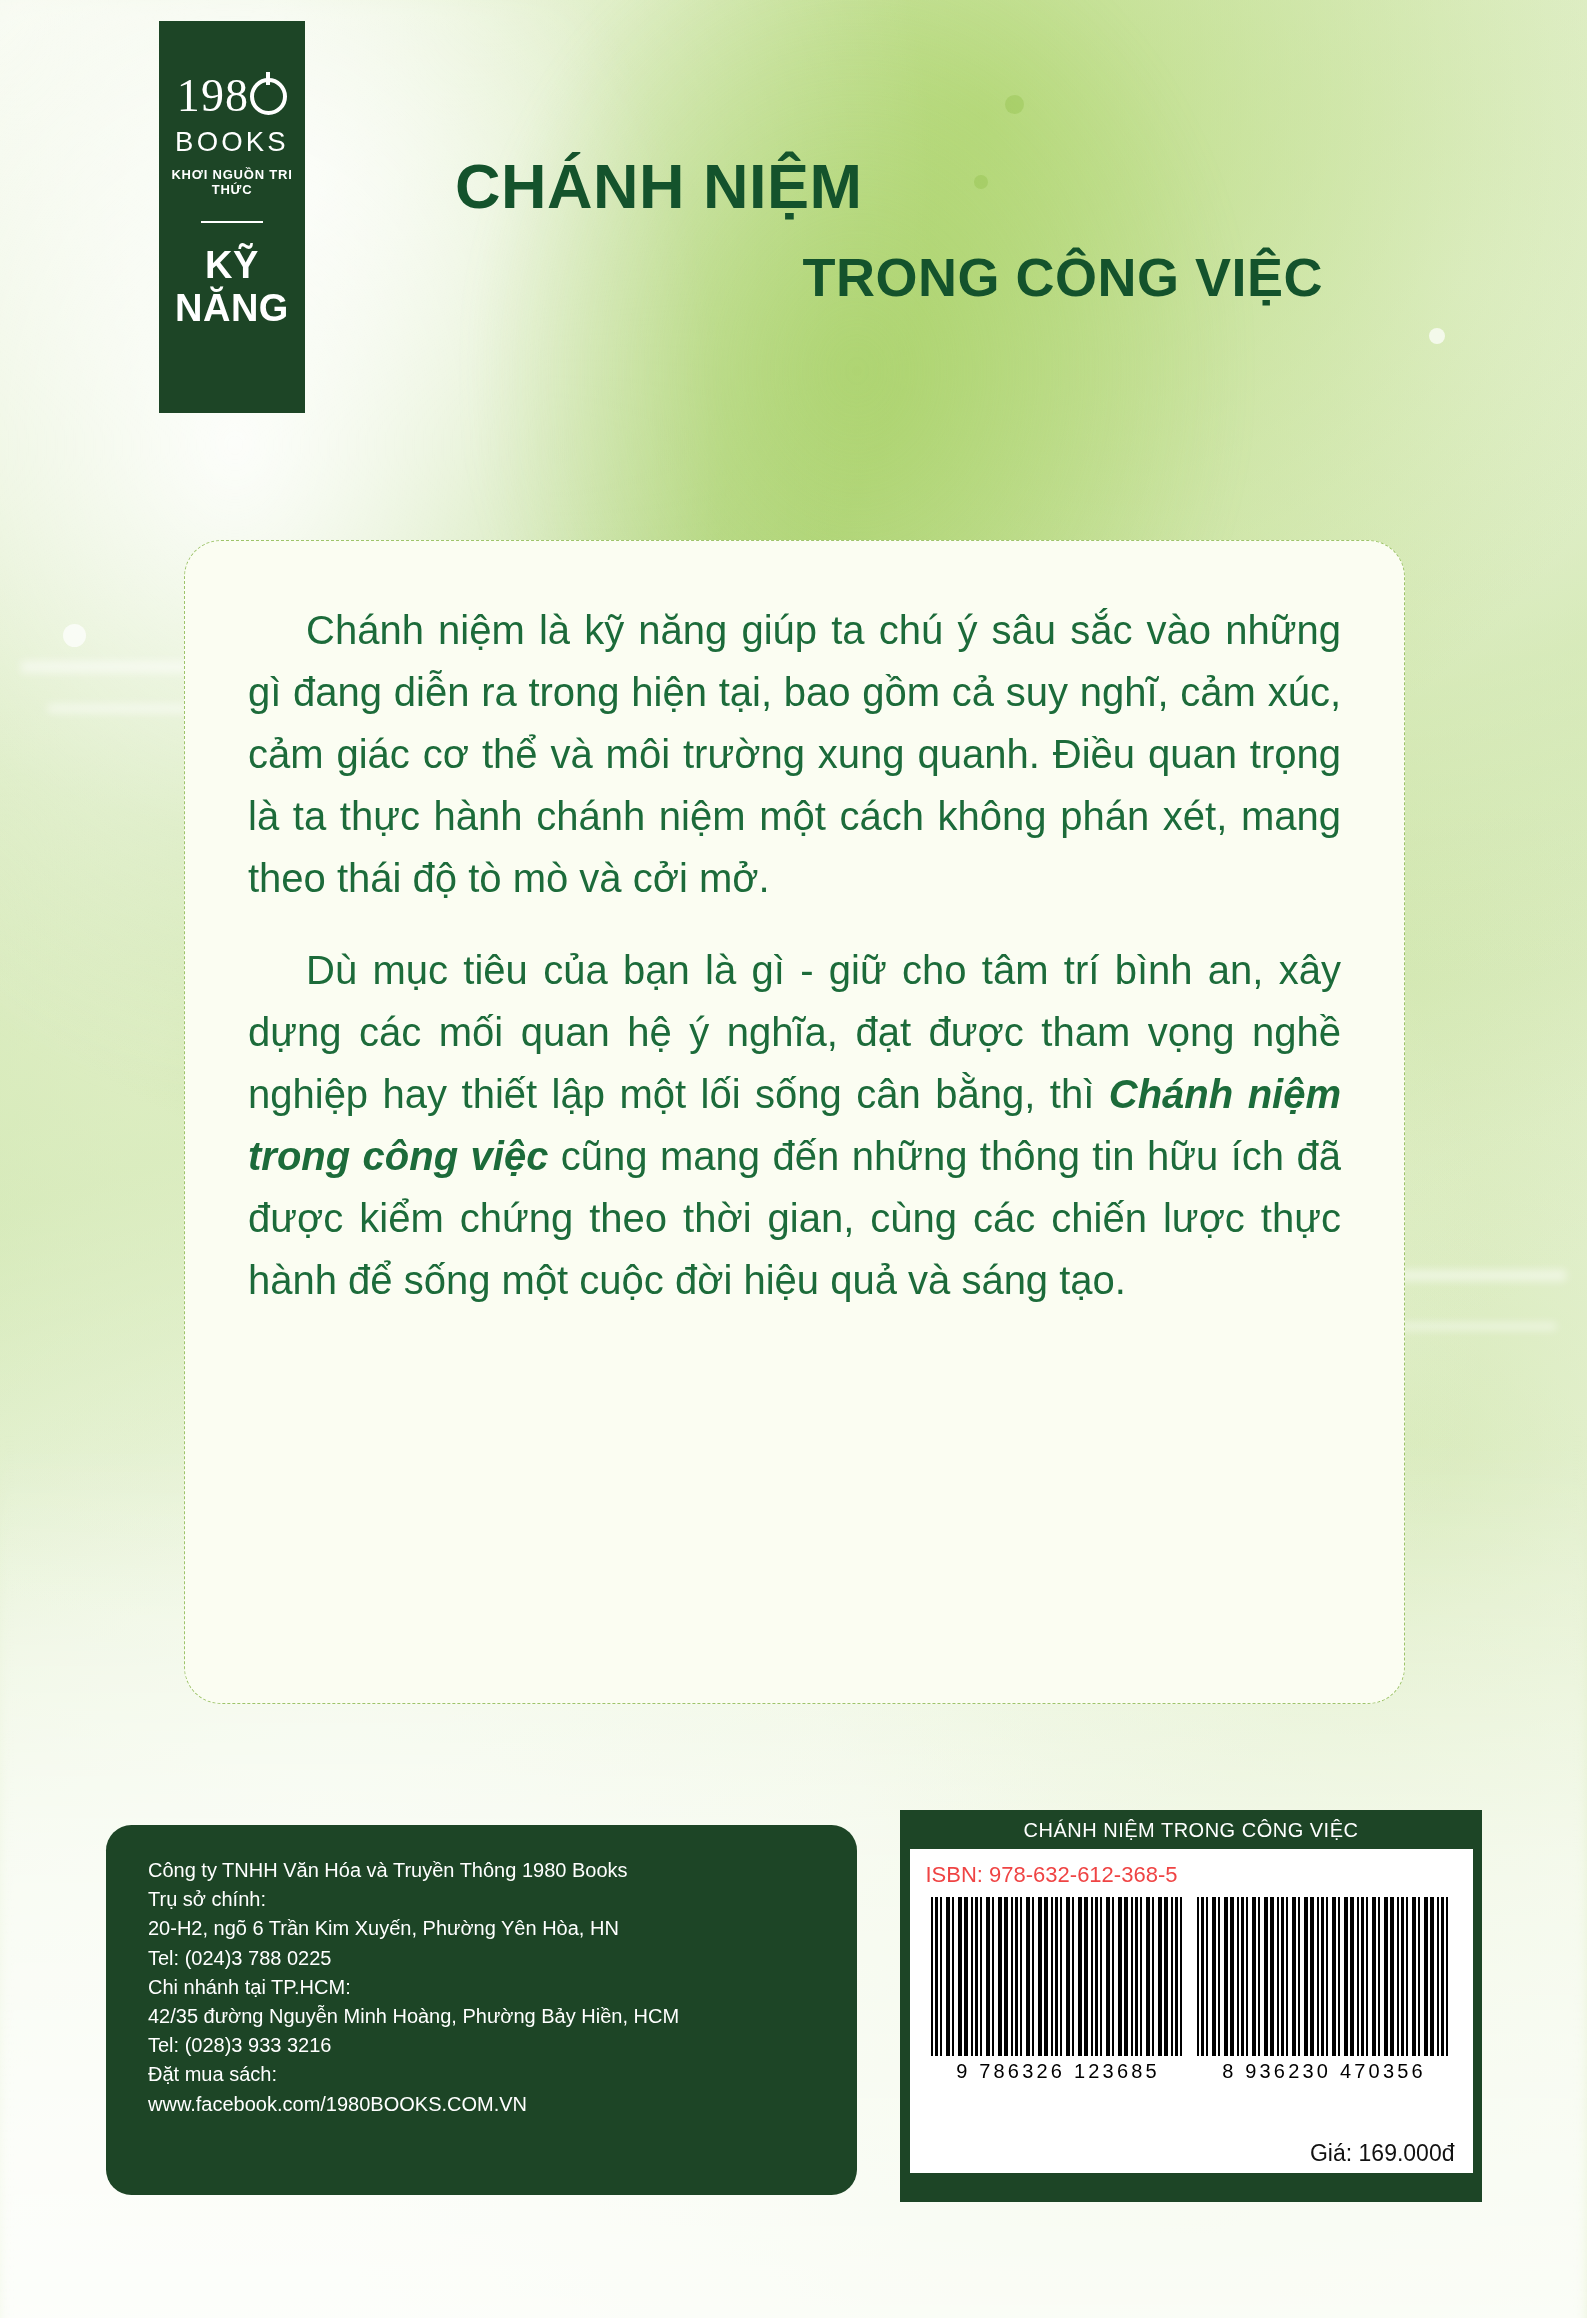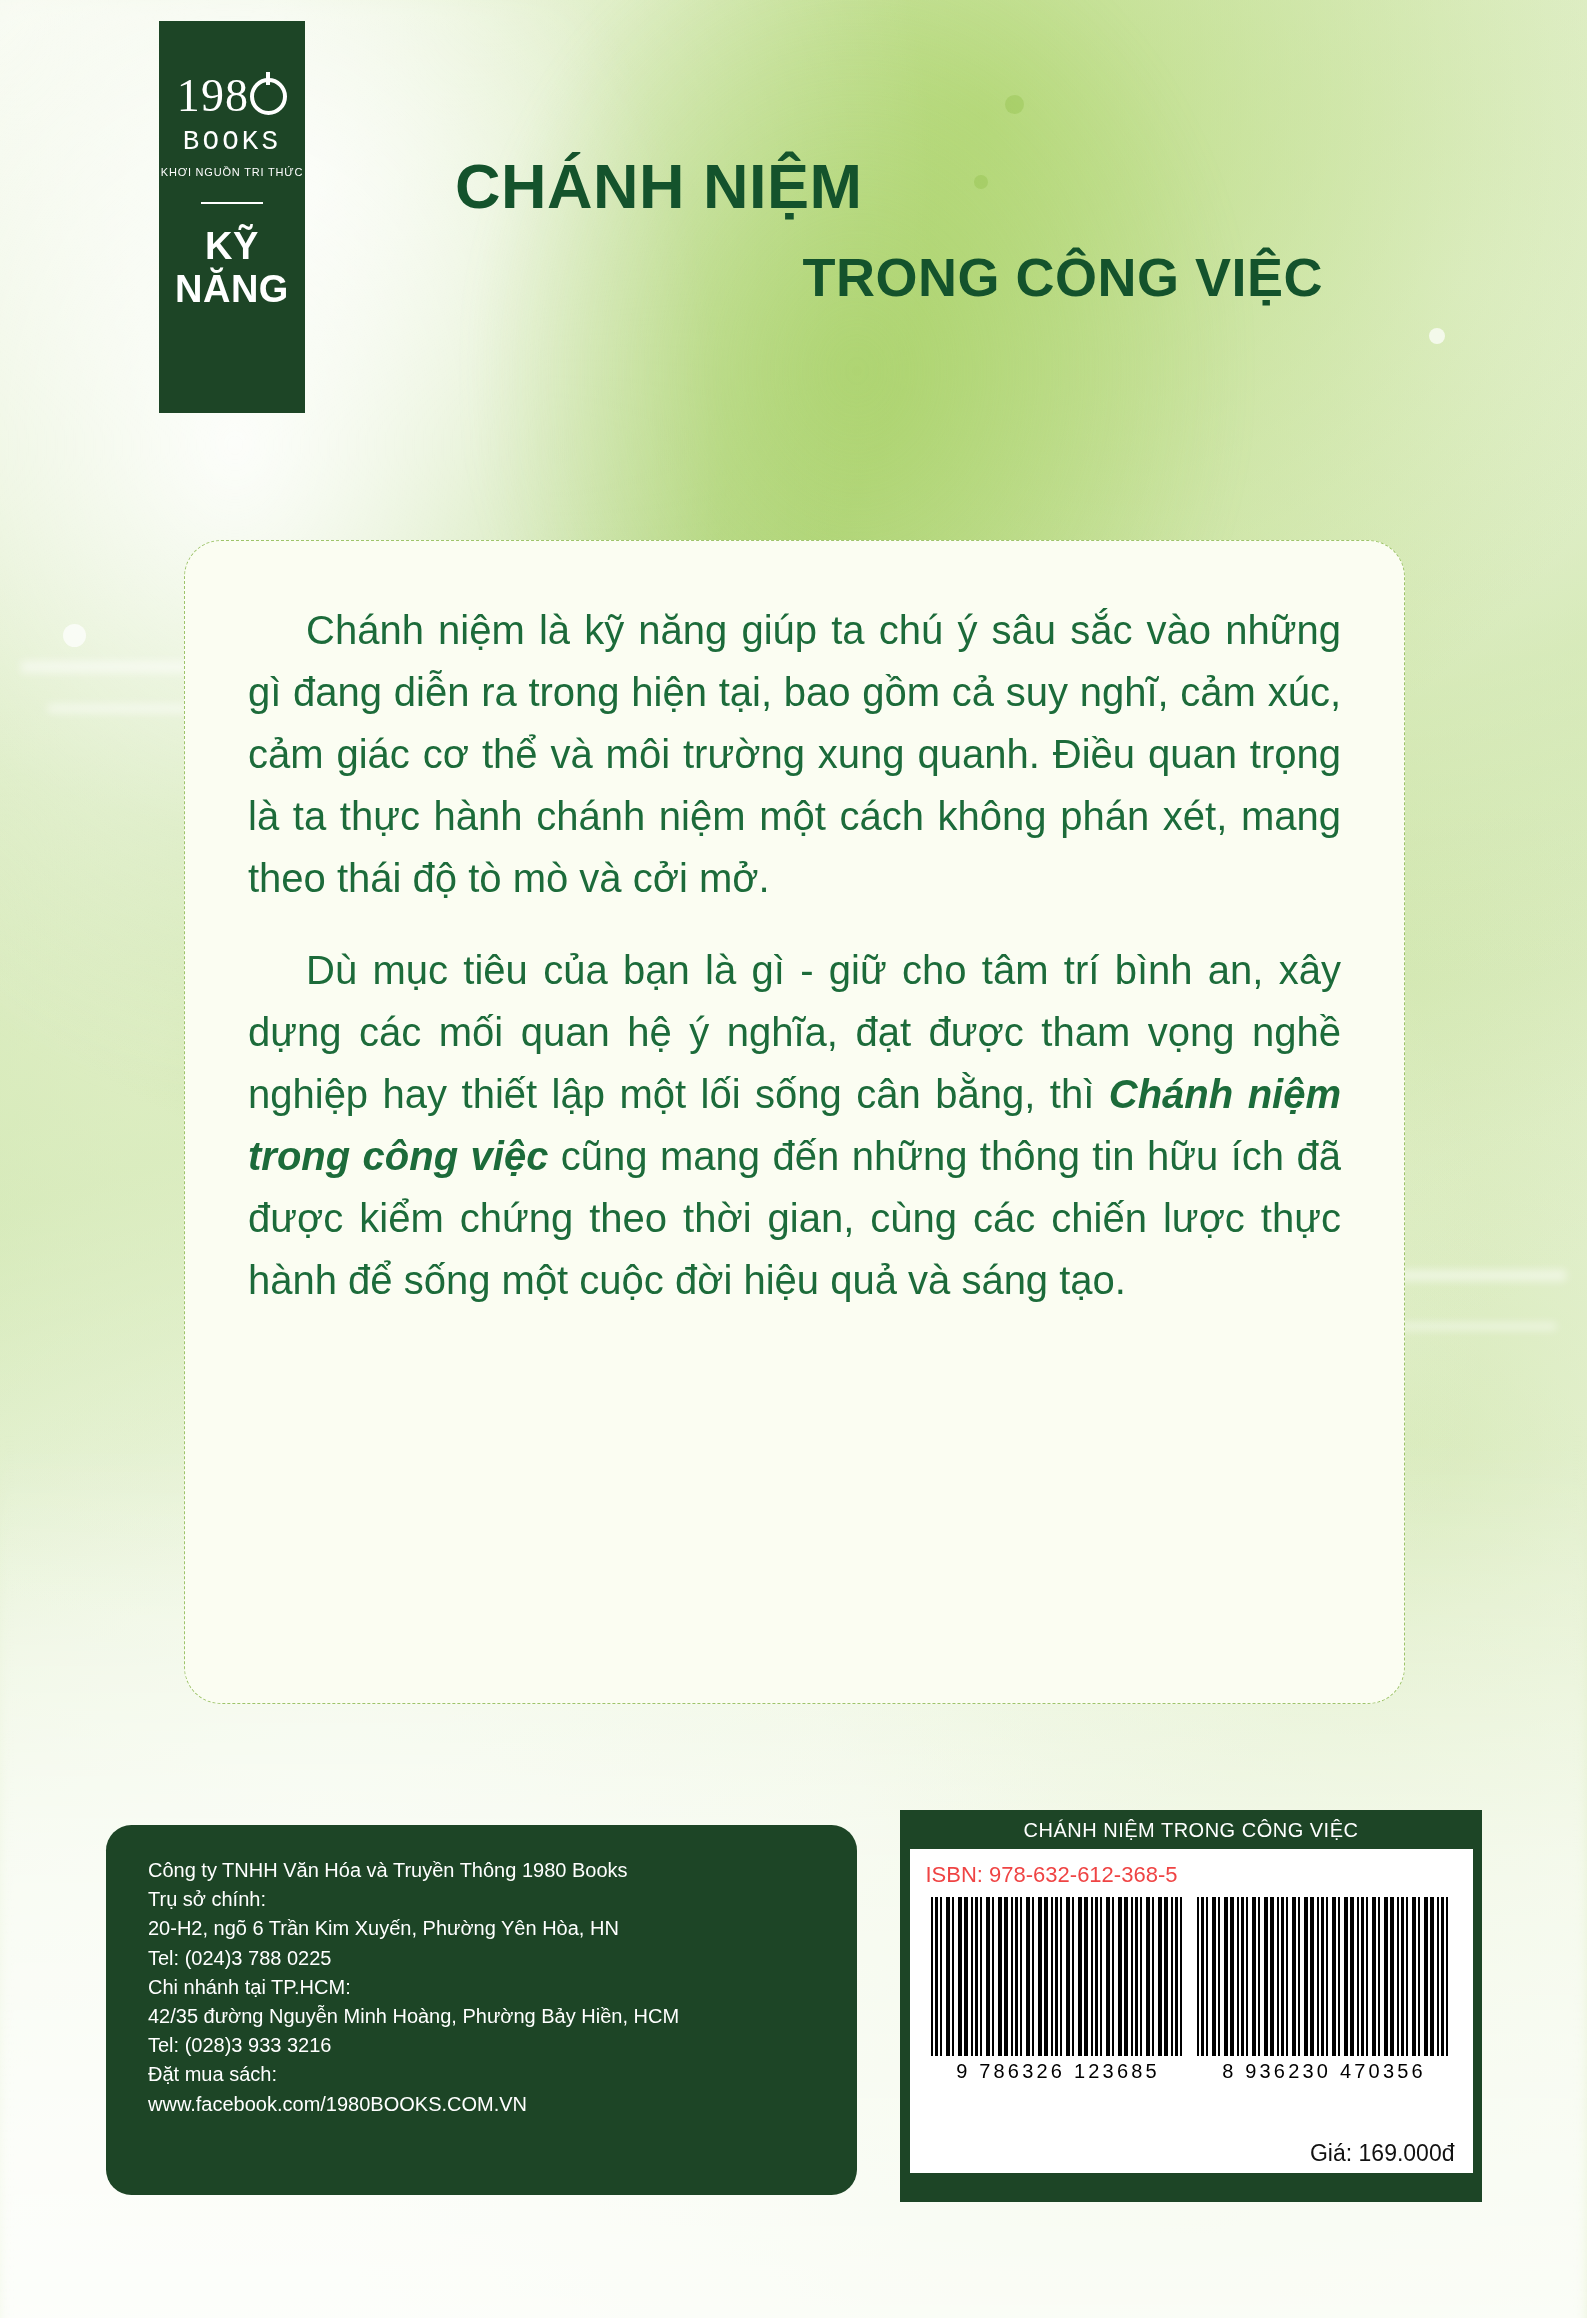--- a/index.html
+++ b/index.html
@@ -110,27 +110,27 @@
     top: -10.6px;
     margin-left: -2.1px;
     width: 4.2px;
     height: 13.8px;
     background: #fff;
   }
   .badge-books {
     font-size: 27.5px;
     letter-spacing: 3.2px;
     margin-top: 7.4px;
-    font-family: Liberation Mono, monospace;
+    font-family: Liberation Sans, sans-serif;
   }
   .badge-tag {
-    font-size: 11px;
+    font-size: 13px;
     letter-spacing: 0.8px;
     margin-top: 8.5px;
-    font-weight: normal;
+    font-weight: bold;
   }
   .badge-rule {
     width: 62px;
     height: 2.1px;
     background: #fff;
     margin: 24px auto 0;
   }
   .badge-cat {
     margin-top: 21px;
     font-size: 38px;

